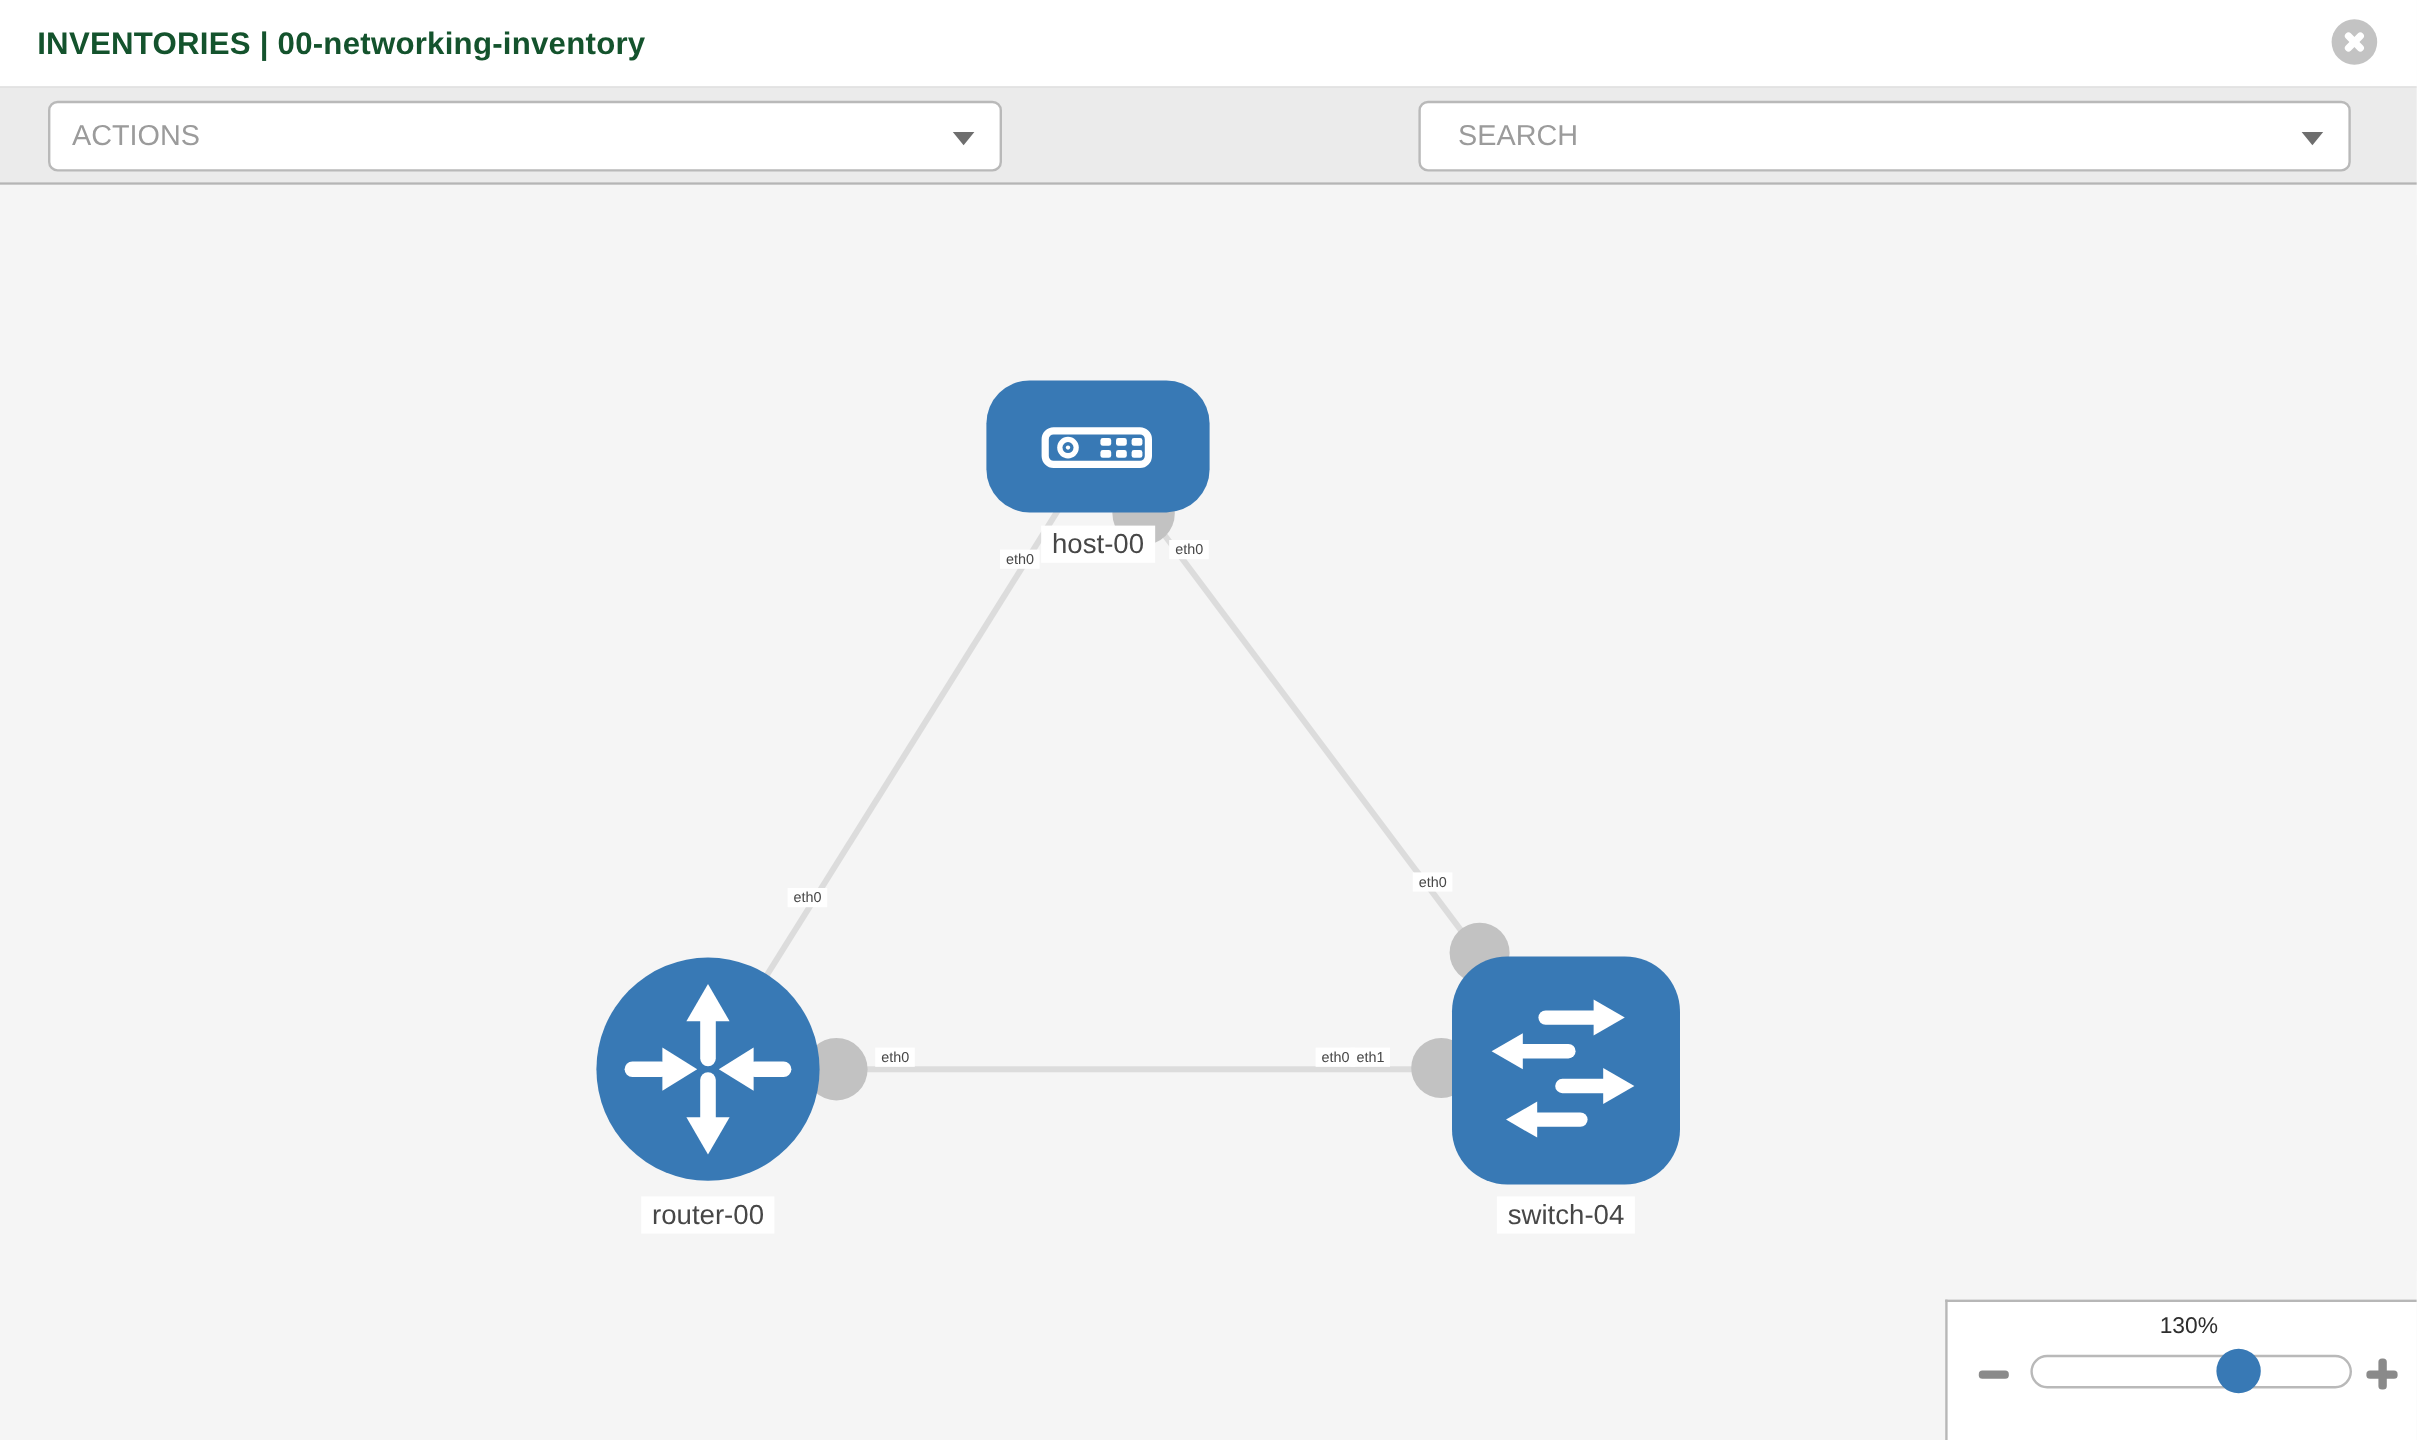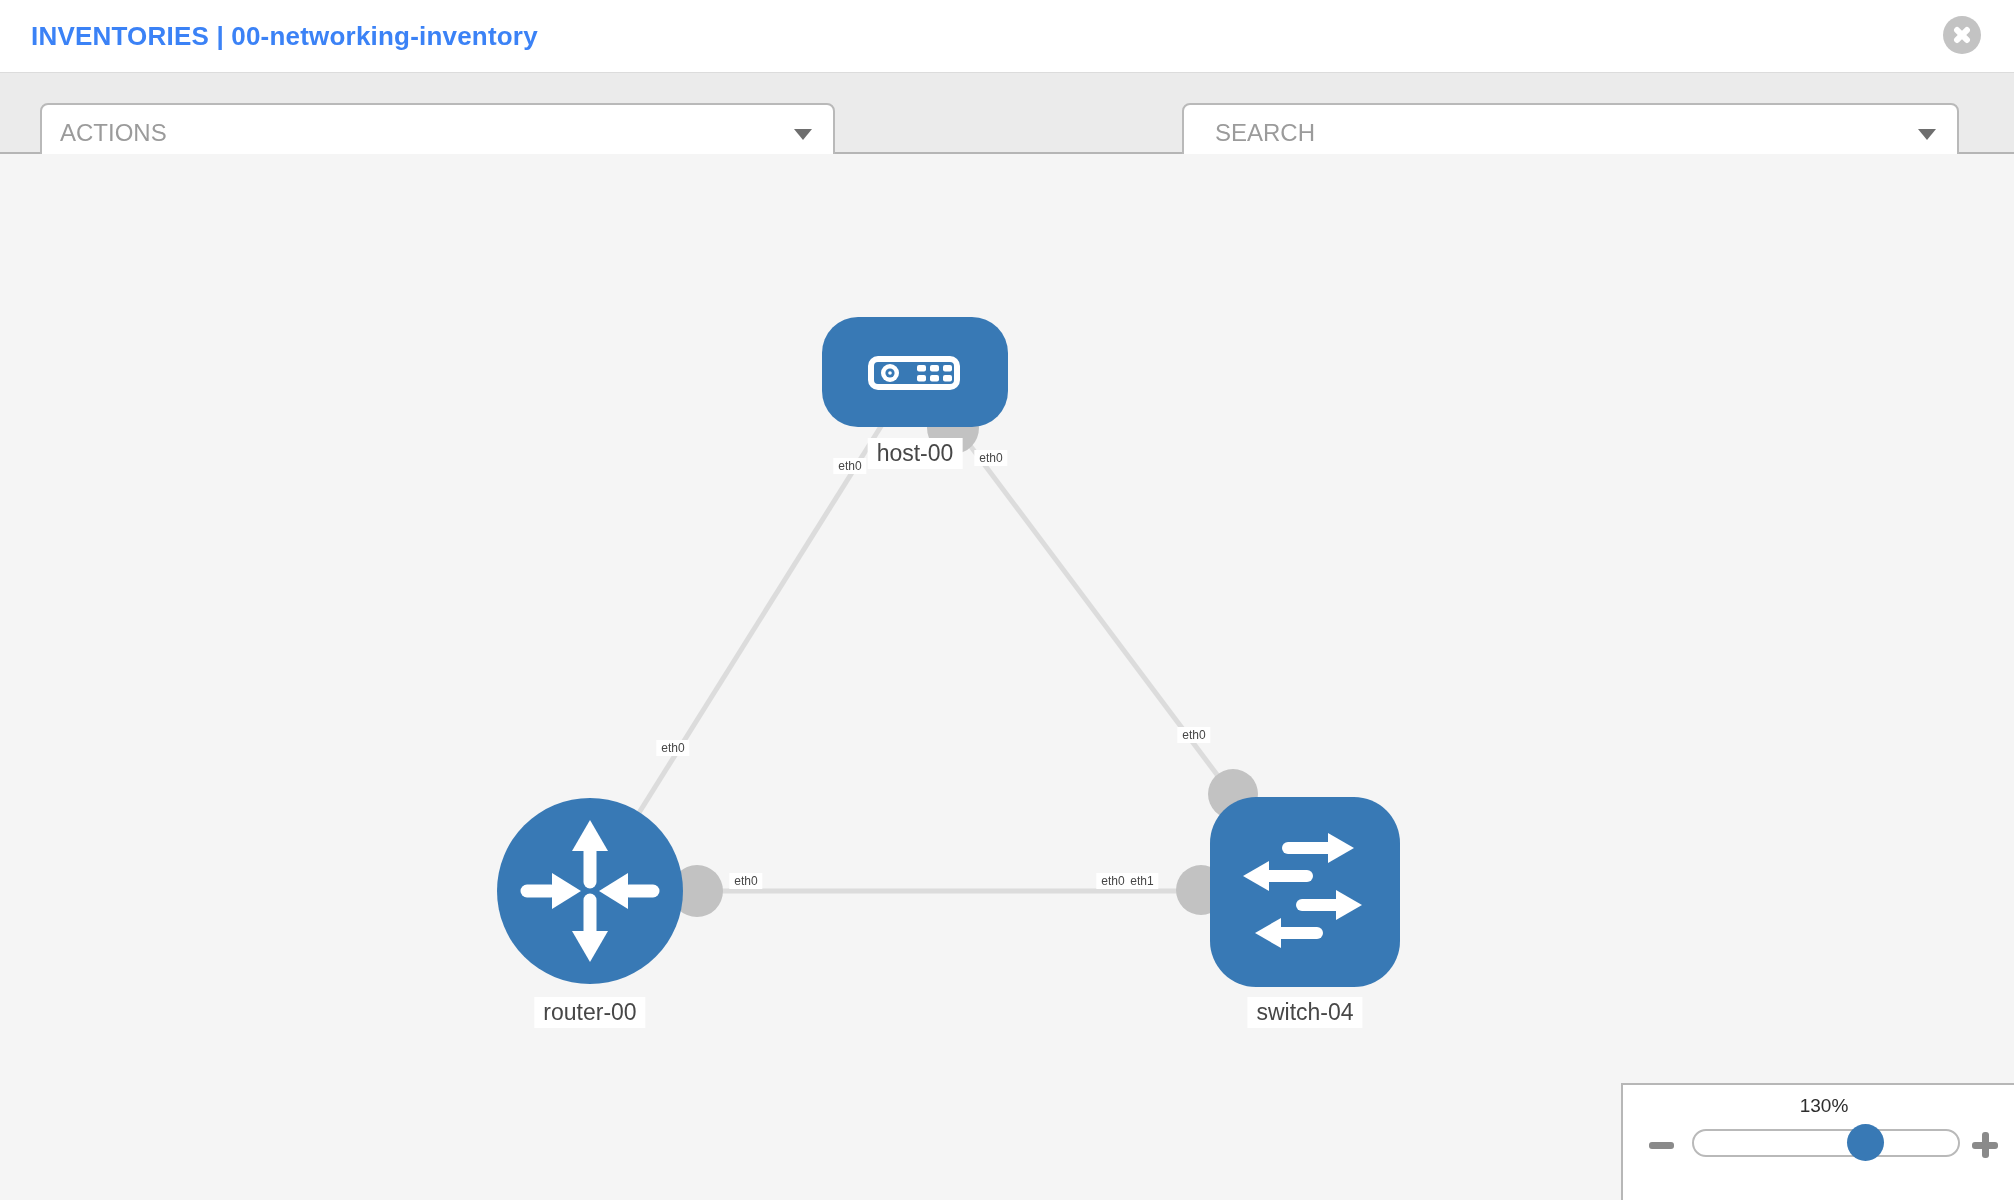--- a/index.html
+++ b/index.html
@@ -6,41 +6,40 @@
   html,body { width:2014px; height:1200px; }
   body {
     font-family:"Liberation Sans","DejaVu Sans",sans-serif;
     background:#ffffff; position:relative; overflow:hidden;
   }
 
   
   .header { position:absolute; top:0; left:0; width:2014px; height:72px; background:#fff; }
   .page-title {
     position:absolute; left:31px; top:0; line-height:72px;
-    font-size:26px; font-weight:bold; color:#3b82f6; letter-spacing:.2px;
+    font-size:26px; font-weight:bold; color:#14532d; letter-spacing:.2px;
   }
   .close-btn {
     position:absolute; left:1943px; top:16px; width:38px; height:38px;
     border-radius:50%; background:#c3c3c3; cursor:pointer;
   }
   .close-bar { position:absolute; left:9px; top:16px; width:20px; height:6px; border-radius:3px; background:#fff; }
   .close-bar.a { transform:rotate(45deg); }
   .close-bar.b { transform:rotate(-45deg); }
 
   
   .toolbar {
     position:absolute; top:72px; left:0; width:2014px; height:82px;
     background:#ebebeb; border-top:1px solid #dcdcdc; border-bottom:2px solid #b5b5b5;
   }
   .dropdown {
     position:absolute; top:11px; height:59px; background:#fff;
     border:2px solid #b9b9b9; border-radius:8px;
     font-size:24px; color:#9b9b9b; line-height:55px; padding-left:18px;
     cursor:pointer;
-    margin-top:19px;
   }
   .dd-actions { left:40px;  width:795px; }
   .dd-search  { left:1182px; width:777px;padding-left:31px; }
   .dd-caret {
     position:absolute; right:21px; top:24px; width:0; height:0;
     border-left:9px solid transparent; border-right:9px solid transparent;
     border-top:11px solid #6e6e6e;
   }
   .tool-icon-btn { position:absolute; top:96px; width:40px; height:40px; cursor:pointer; }
   .tool-icon-btn.wrench { left:1046px; }

